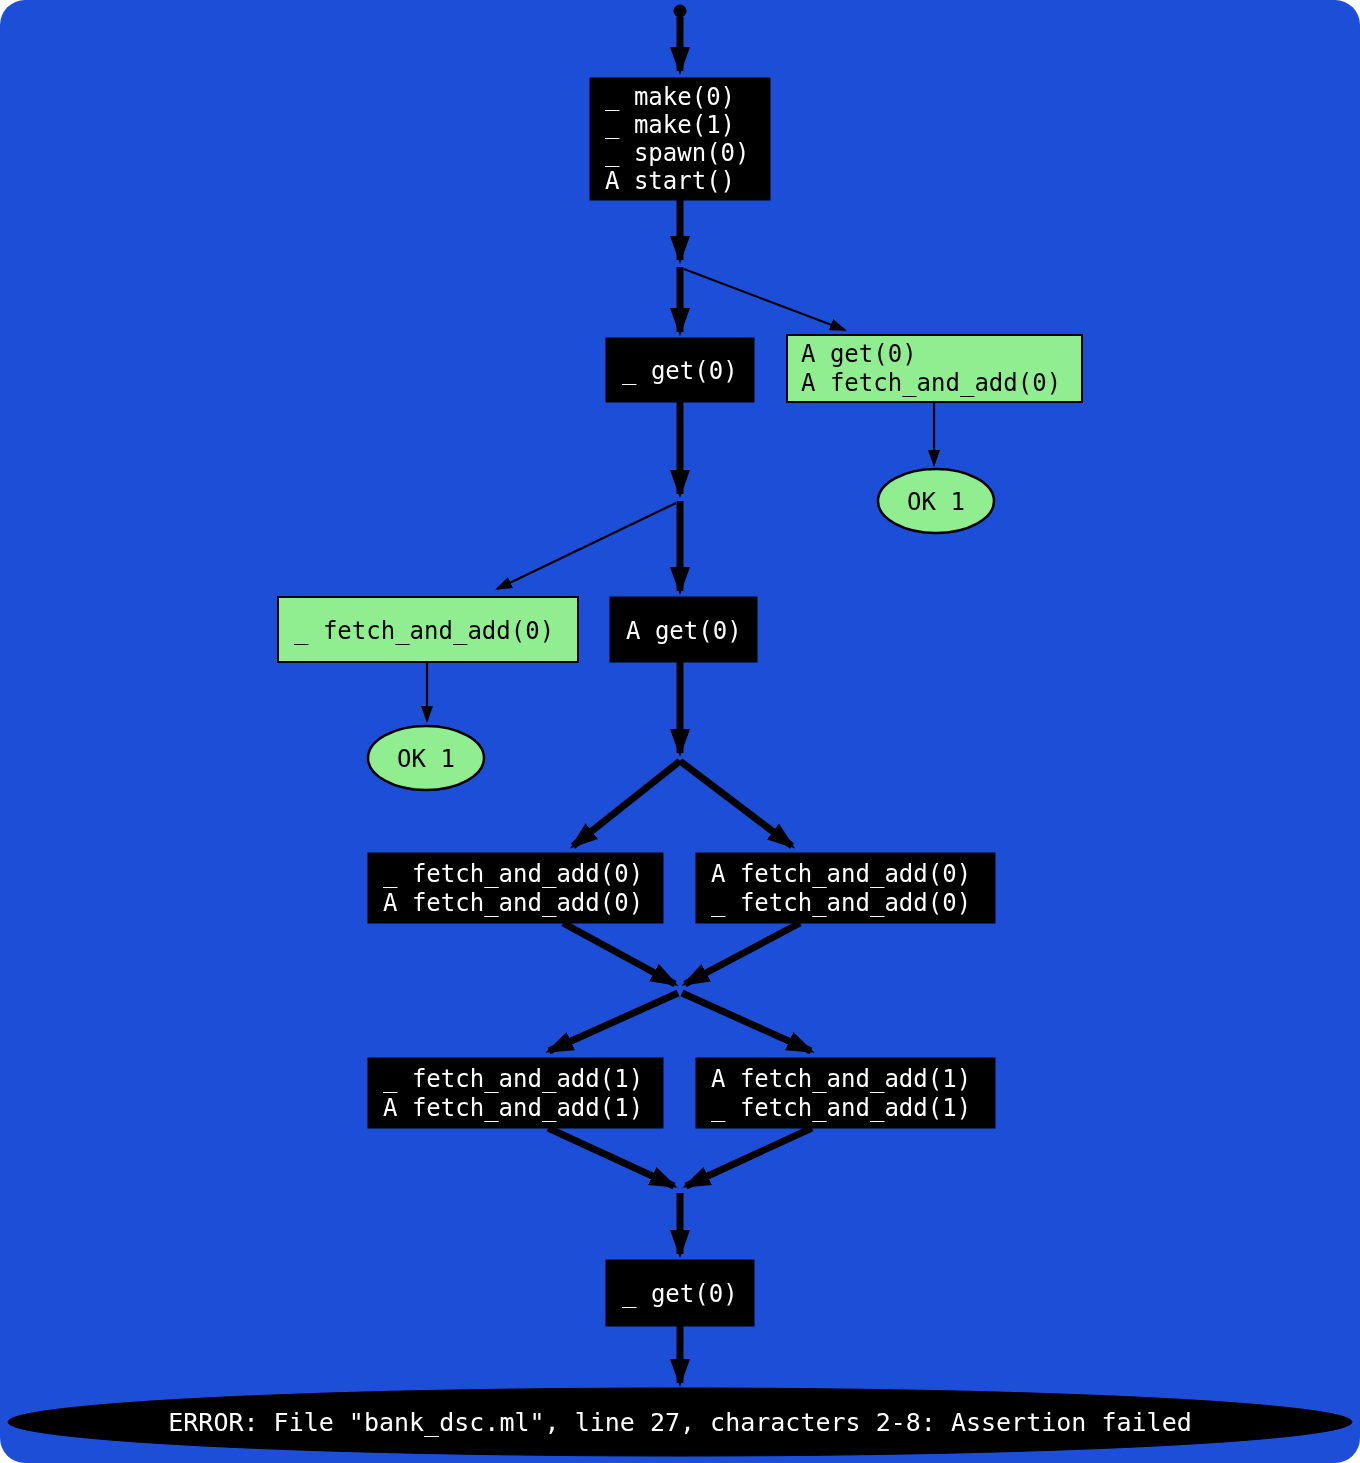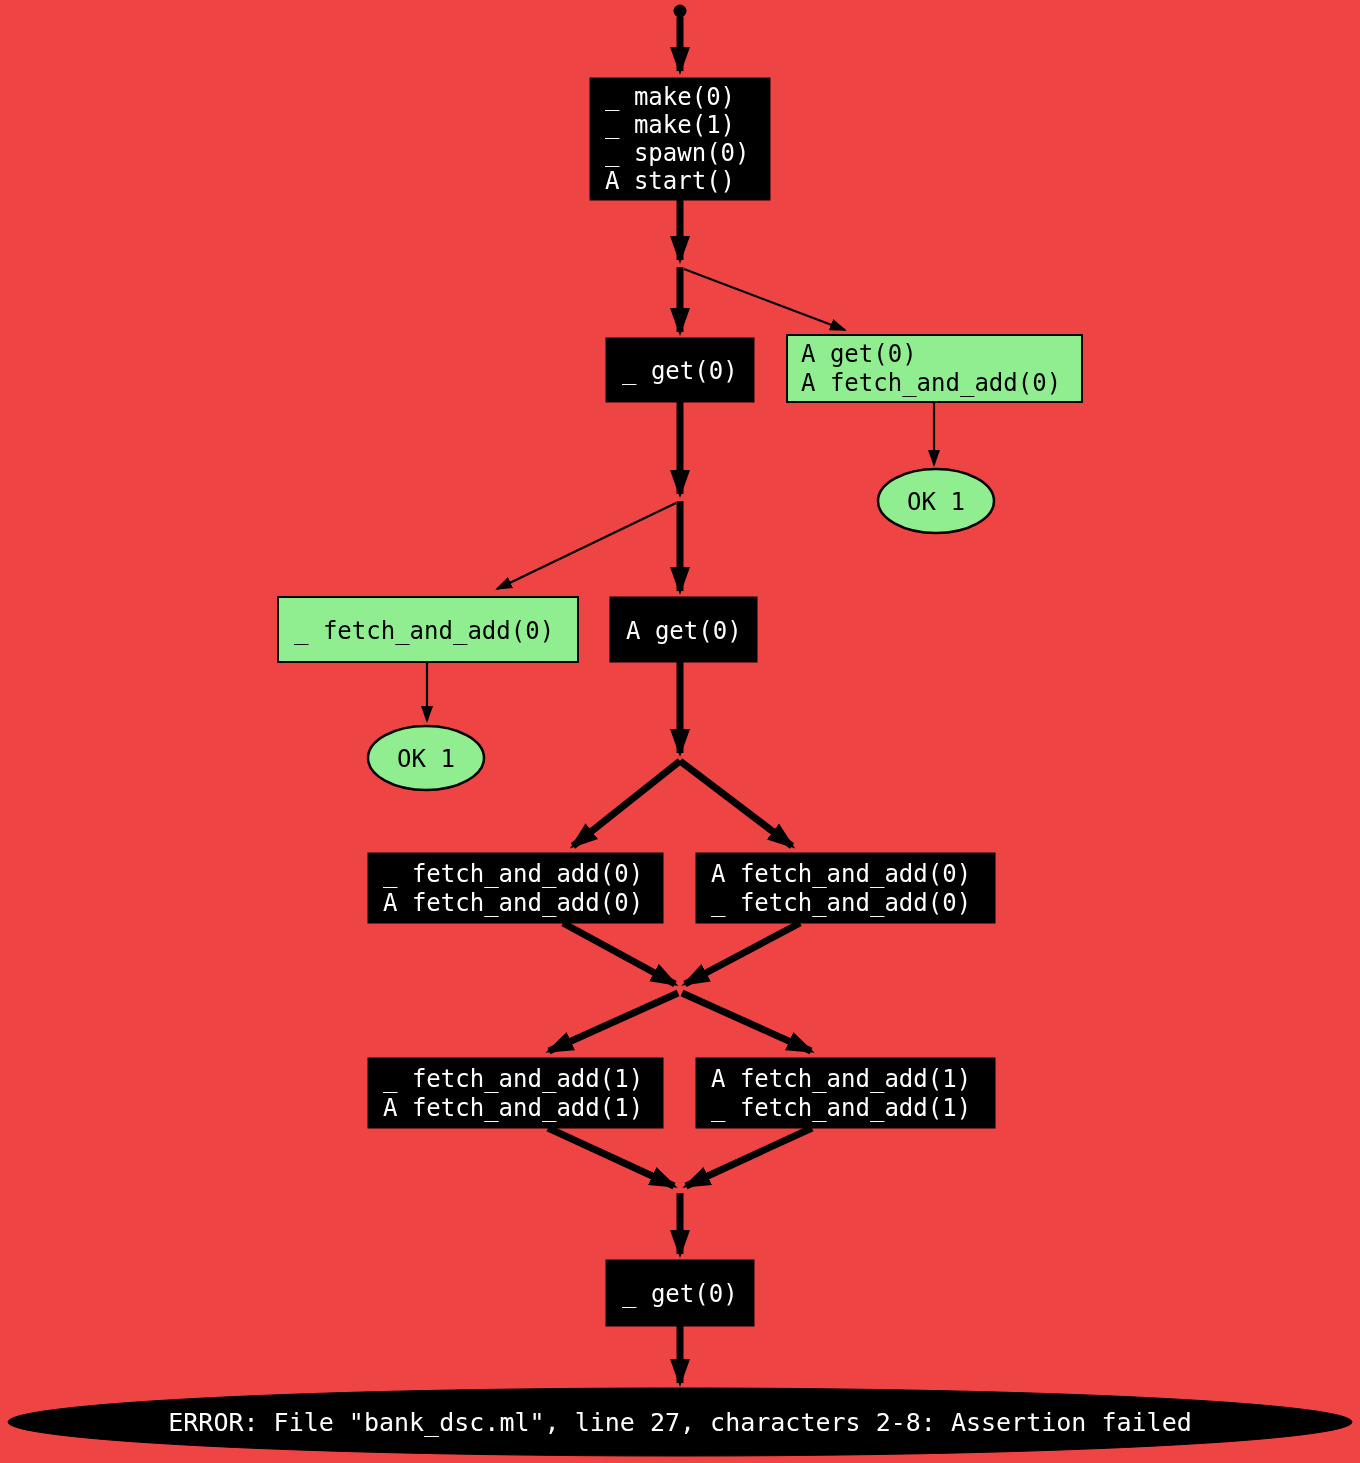--- a/index.html
+++ b/index.html
@@ -3,22 +3,23 @@
 <meta charset="utf-8">
 <style>
   html, body {
     margin: 0;
     padding: 0;
     background: #ffffff;
   }
   .canvas-wrap {
     width: 1360px;
     height: 1463px;
-    background: #ef4444;
+    background: #1d4ed8;
     position: relative;
+    border-radius: 25px;
   }
   svg { display: block; }
   .edge {
     stroke: #000000;
     fill: none;
   }
   .edge-thick { stroke-width: 7; }
   .edge-thin  { stroke-width: 2.2; }
   .node-rect-green { stroke: #000000; stroke-width: 2; }
   .node-rect-black { stroke: #000000; stroke-width: 1; }

